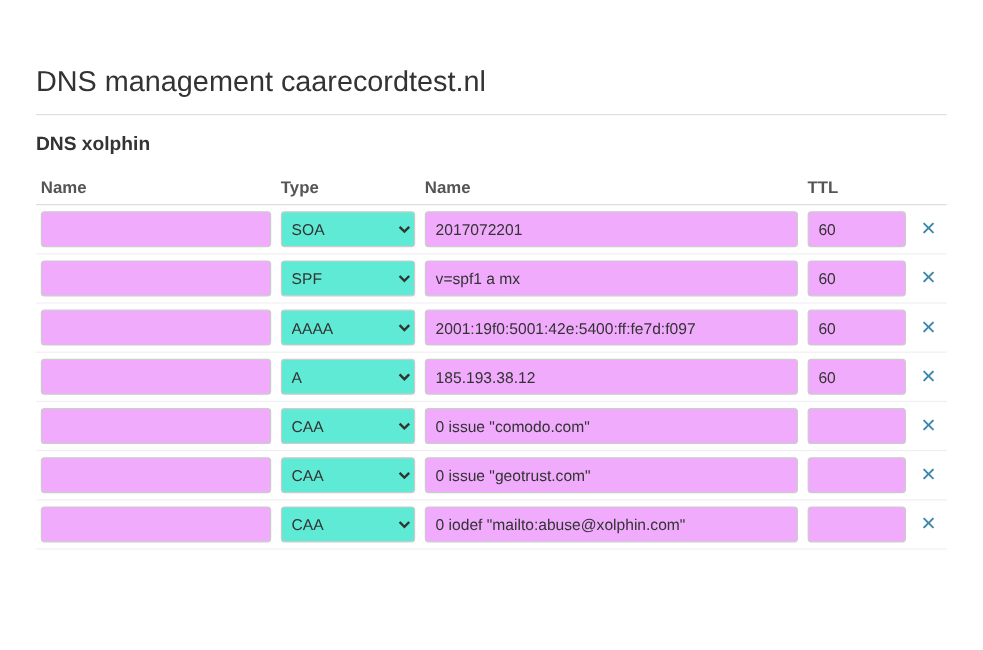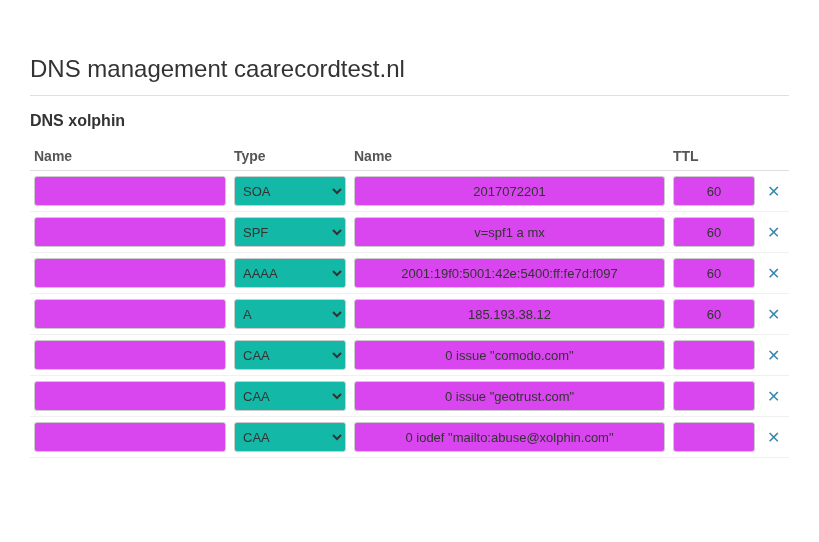--- a/index.html
+++ b/index.html
@@ -46,32 +46,31 @@
     .col-value { width: auto; }
     .col-ttl { width: 90px; margin-left: 23px; }
     .col-action { width: 30px; }
     input[type="text"] {
       width: 100%;
       padding: 5px 8px;
       border: 1px solid #ccc;
       border-radius: 3px;
       font-size: 13px;
       color: #333;
-      background: #d946ef;
+      background: #f0abfc;
       height: 30px;
-      text-align: center;
     }
     select {
       width: 100%;
       padding: 5px 4px;
       border: 1px solid #ccc;
       border-radius: 3px;
       font-size: 13px;
       color: #333;
-      background: #14b8a6;
+      background: #5eead4;
       height: 30px;
       appearance: auto;
     }
     .delete-btn {
       background: none;
       border: none;
       color: #3a87ad;
       cursor: pointer;
       font-size: 16px;
       padding: 2px 4px;

